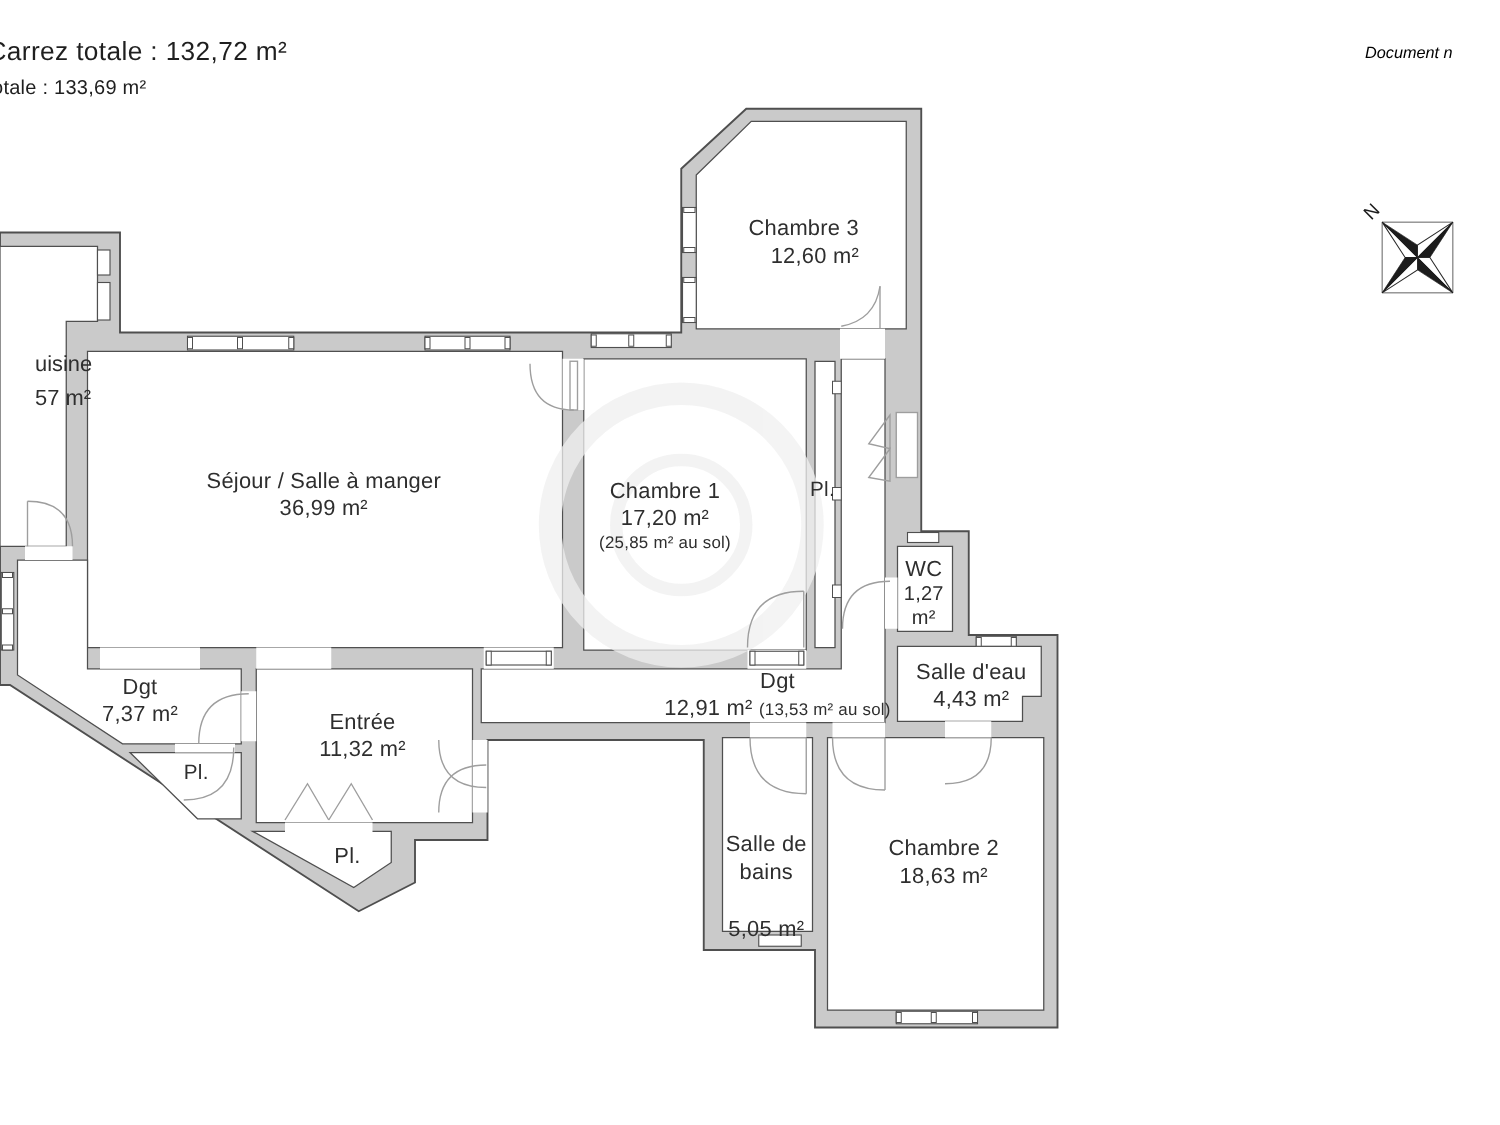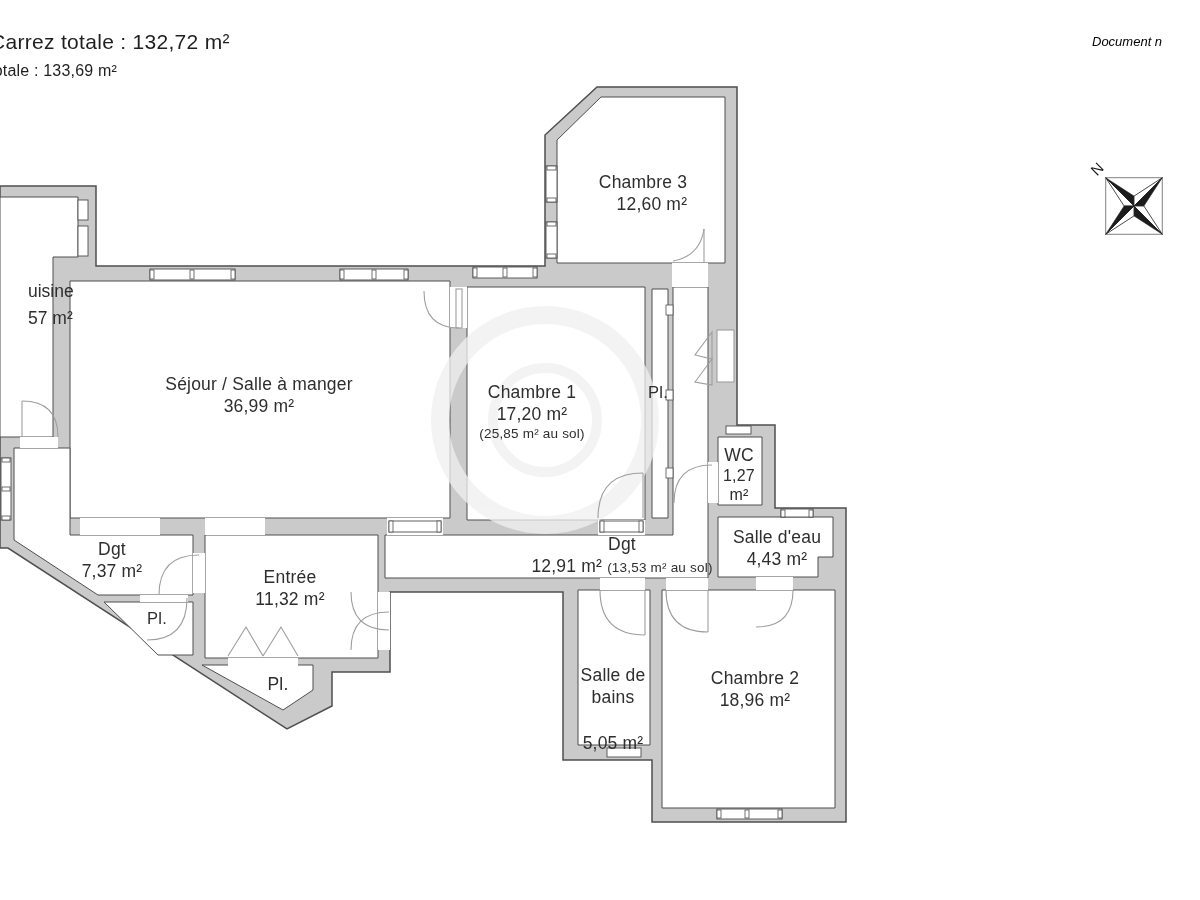--- a/index.html
+++ b/index.html
@@ -285,14 +285,14 @@
 
 <div class="lbl" style="left:613px;top:624px;margin-top:40px;">
   <div class="wrapn">Salle de bains</div>
 </div>
 <div class="lbl" style="left:613px;top:732px;">
   <div>5,05 m²</div>
 </div>
 
 <div class="lbl" style="left:755px;top:667px;">
   <div>Chambre 2</div>
-    <div>18,96 m²</div>
+    <div>18,63 m²</div>
 </div>
 
 </body></html>

